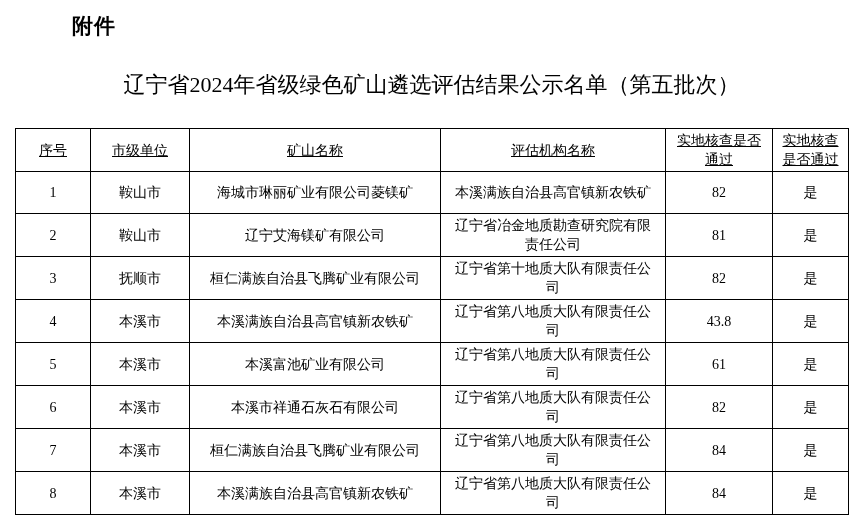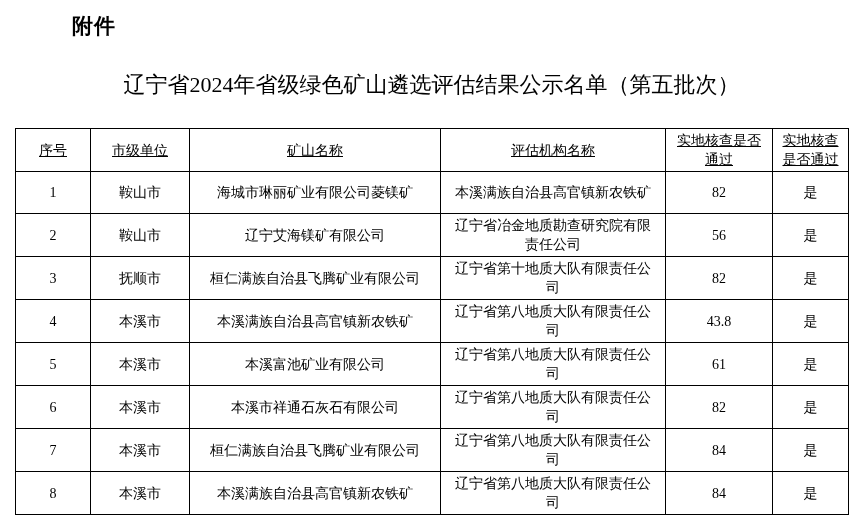--- a/index.html
+++ b/index.html
@@ -88,21 +88,21 @@
       <td>海城市琳丽矿业有限公司菱镁矿</td>
       <td>本溪满族自治县高官镇新农铁矿</td>
       <td>82</td>
       <td>是</td>
     </tr>
     <tr>
       <td>2</td>
       <td>鞍山市</td>
       <td>辽宁艾海镁矿有限公司</td>
       <td>辽宁省冶金地质勘查研究院有限责任公司</td>
-      <td>56</td>
+      <td>81</td>
       <td>是</td>
     </tr>
     <tr>
       <td>3</td>
       <td>抚顺市</td>
       <td>桓仁满族自治县飞腾矿业有限公司</td>
       <td>辽宁省第十地质大队有限责任公司</td>
       <td>82</td>
       <td>是</td>
     </tr>

